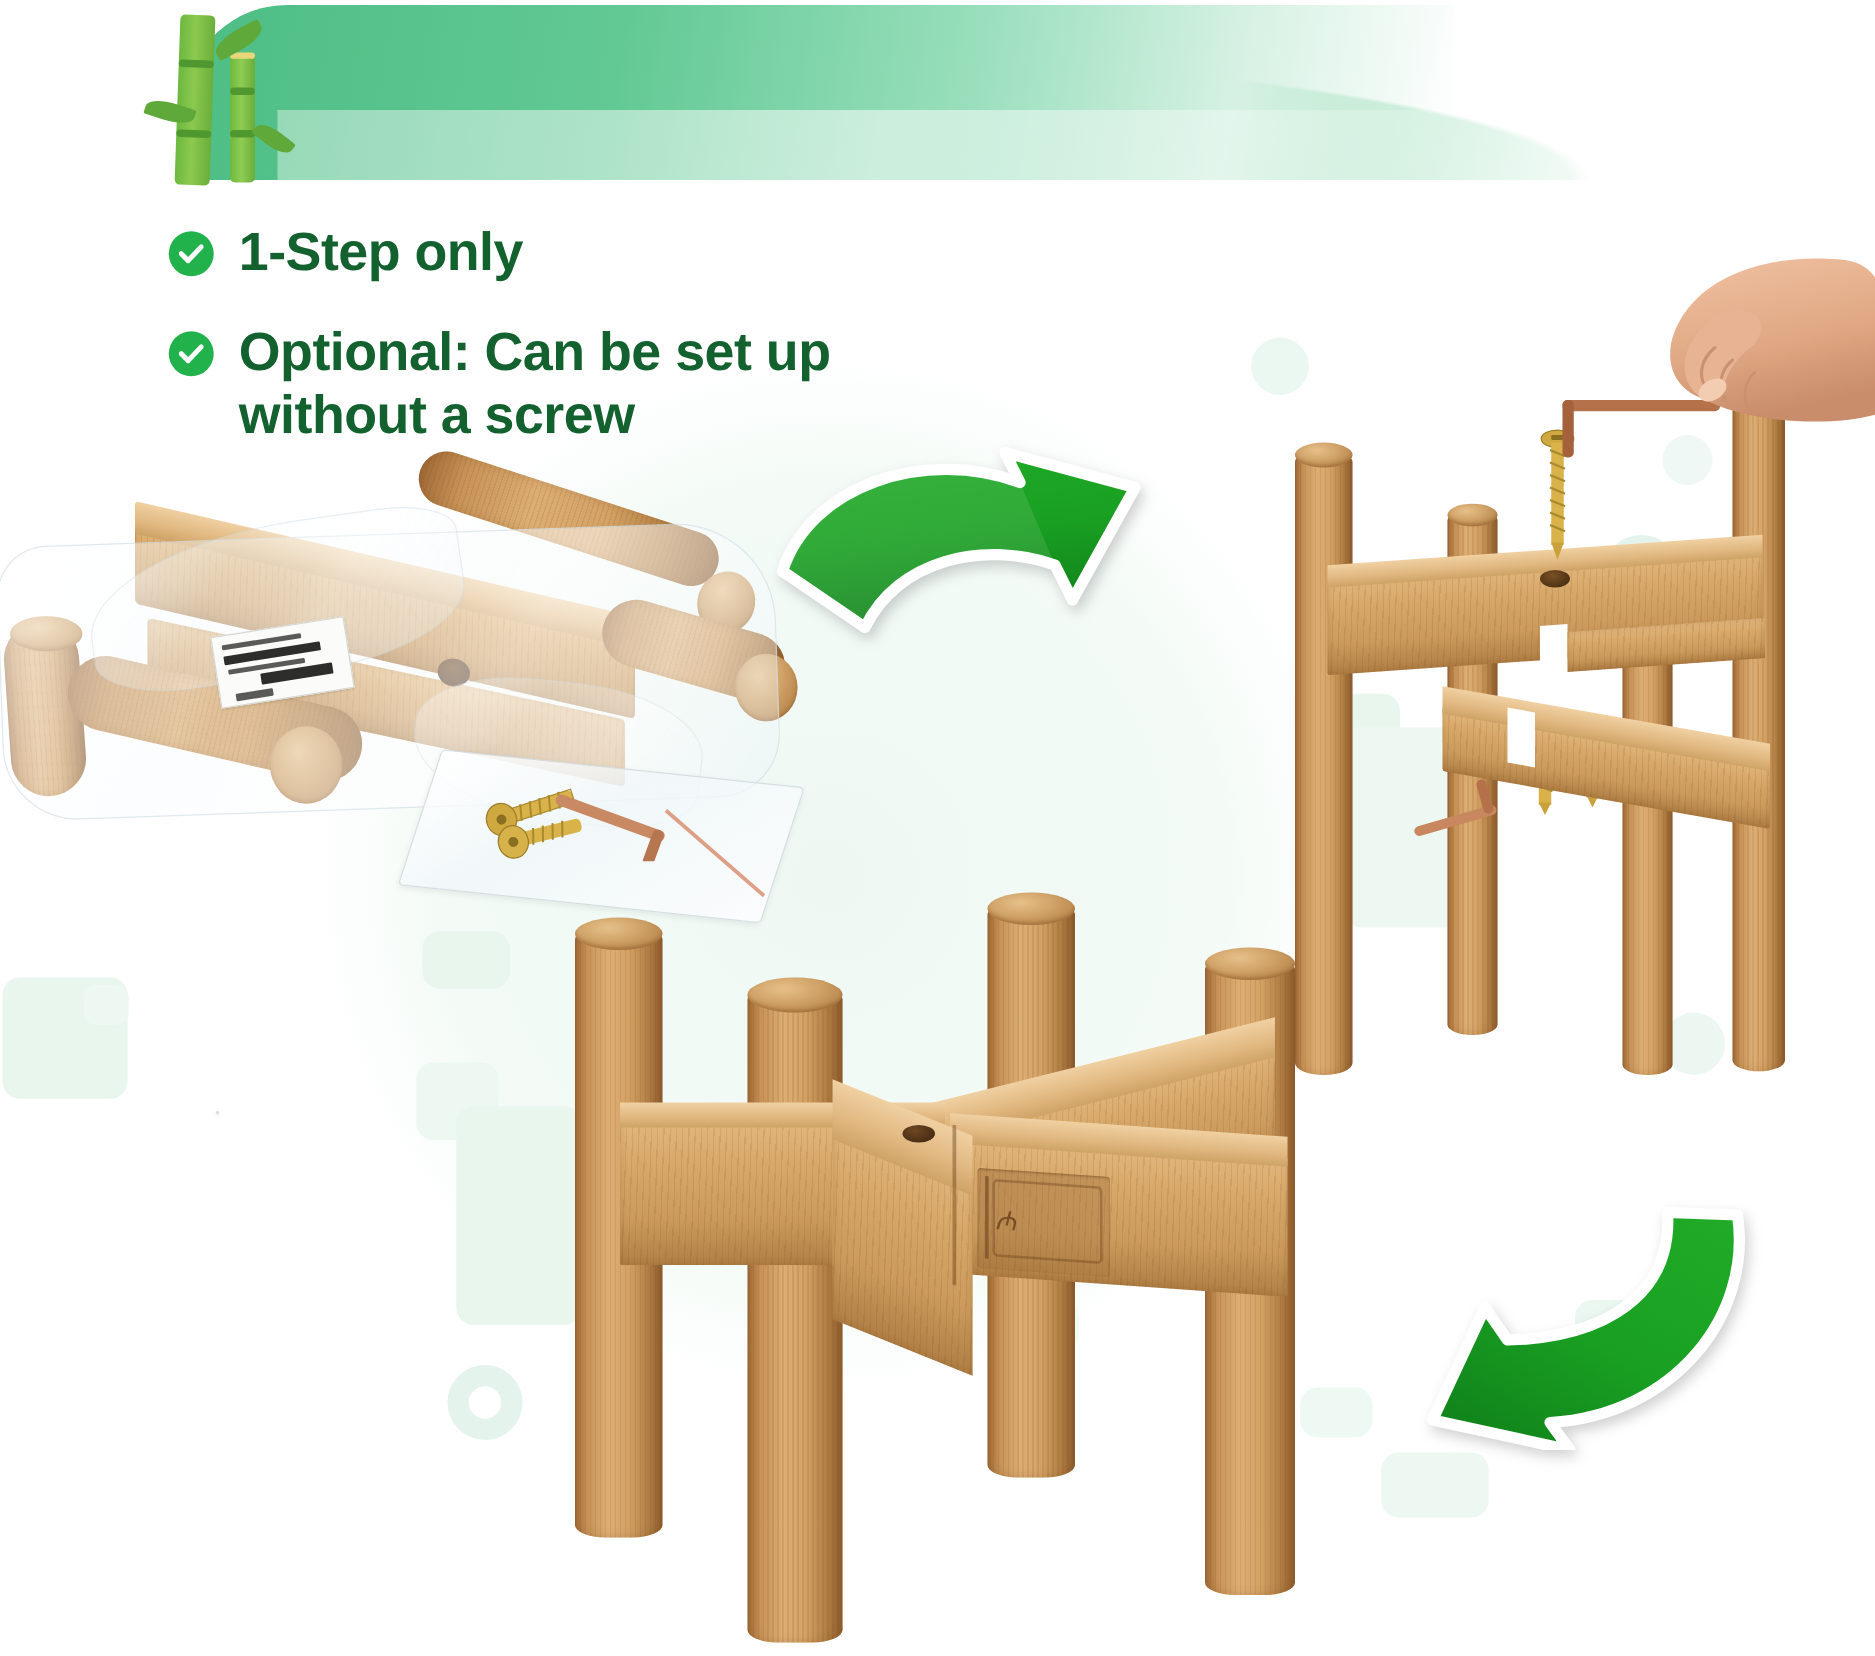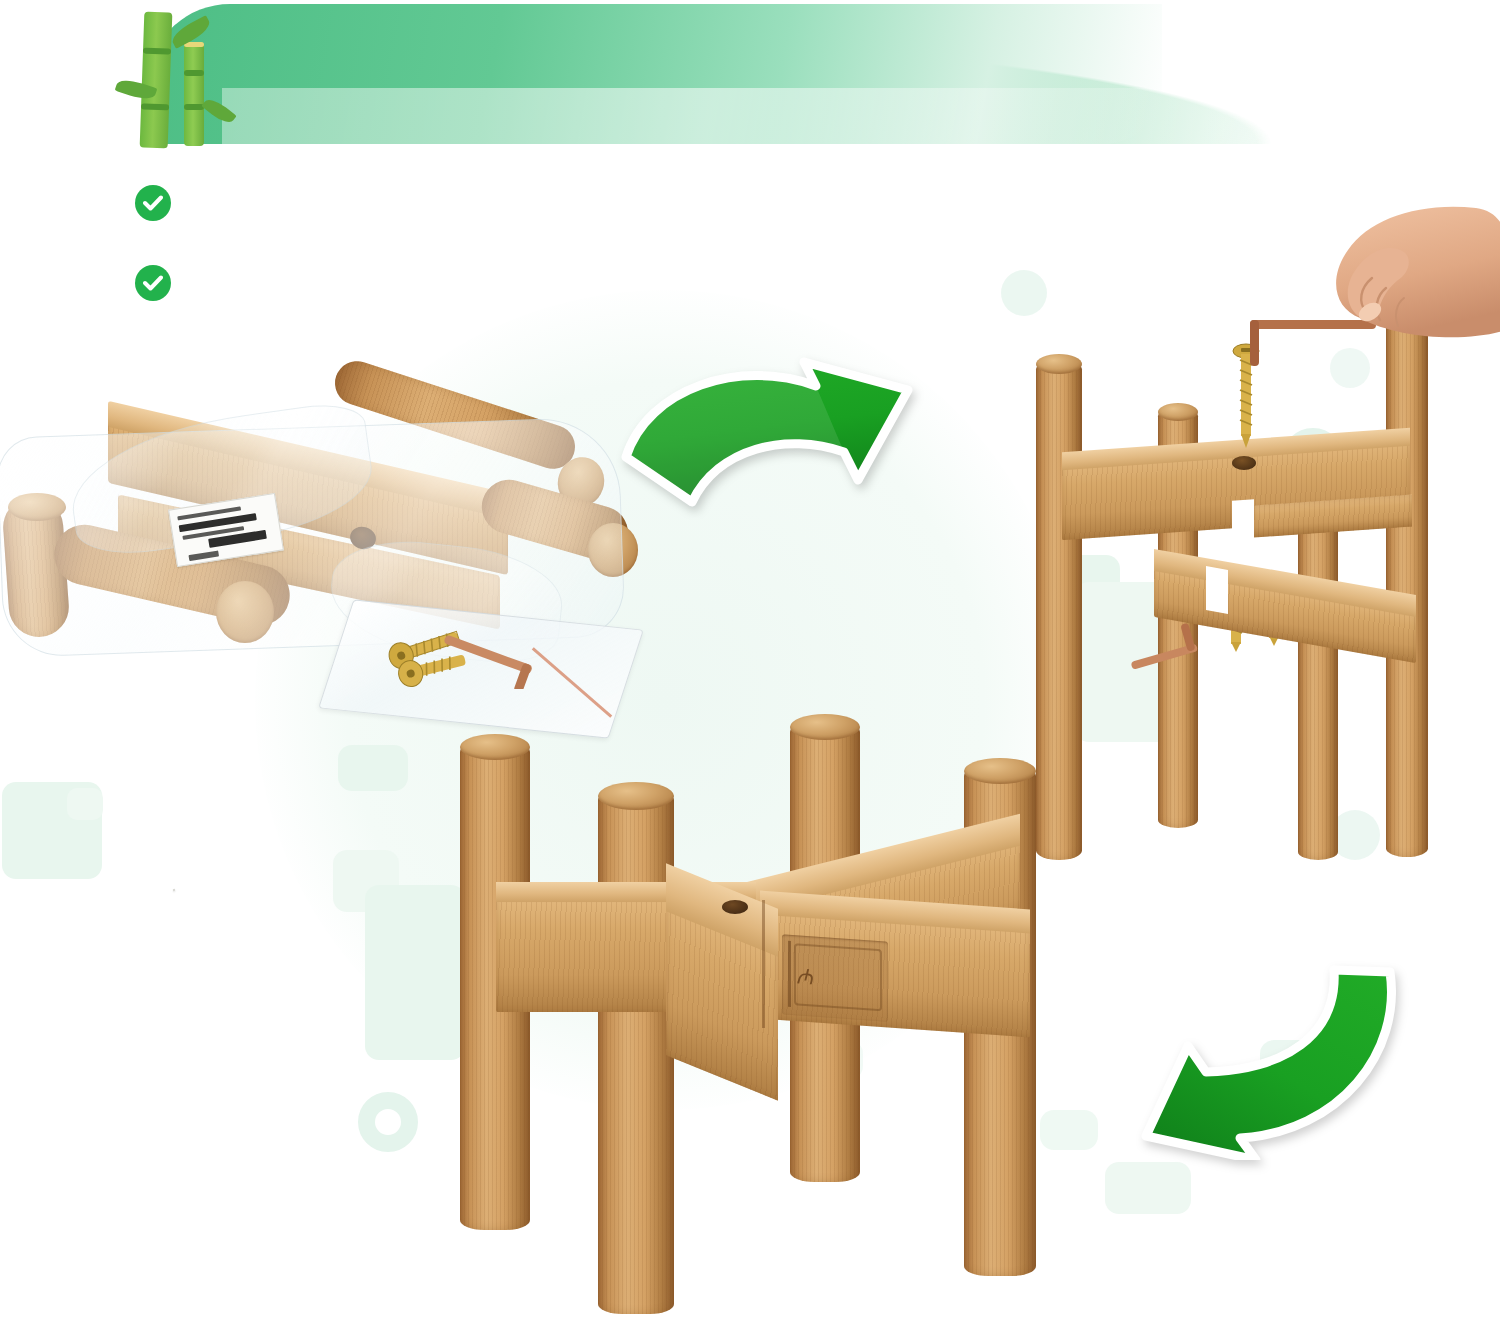--- a/index.html
+++ b/index.html
@@ -199,28 +199,31 @@
     <div class="leaf" style="left:-2px;top:74px;width:40px;height:15px;background:#5fa83a;transform:rotate(18deg);"></div>
     <div class="leaf" style="left:84px;top:96px;width:34px;height:14px;background:#5fa83a;transform:rotate(38deg);"></div>
   </div>
 
   <div class="bullet" style="left:135px;top:178px;width:620px;">
     <span class="check">
       <svg width="20" height="18" viewBox="0 0 20 18" aria-hidden="true">
         <path d="M2 9 L7.5 14.5 L18 3.5" fill="none" stroke="#ffffff" stroke-width="4" stroke-linecap="round" stroke-linejoin="round"></path>
       </svg>
     </span>
+    <span class="btext">1-Step only</span>
   </div>
 
   <div class="bullet" style="left:135px;top:258px;width:740px;">
     <span class="check">
       <svg width="20" height="18" viewBox="0 0 20 18" aria-hidden="true">
         <path d="M2 9 L7.5 14.5 L18 3.5" fill="none" stroke="#ffffff" stroke-width="4" stroke-linecap="round" stroke-linejoin="round"></path>
       </svg>
     </span>
+    <span class="btext">Optional: Can be set up
+without a screw</span>
   </div>
 
   <svg class="arrow" style="left:608px;top:352px;" width="330" height="200" viewBox="0 0 330 200">
     <defs>
       <linearGradient id="agA" x1="0" y1="0" x2="0.25" y2="1">
         <stop offset="0%" stop-color="#21ab27"></stop>
         <stop offset="55%" stop-color="#19a022"></stop>
         <stop offset="100%" stop-color="#11831b"></stop>
       </linearGradient>
     </defs>

